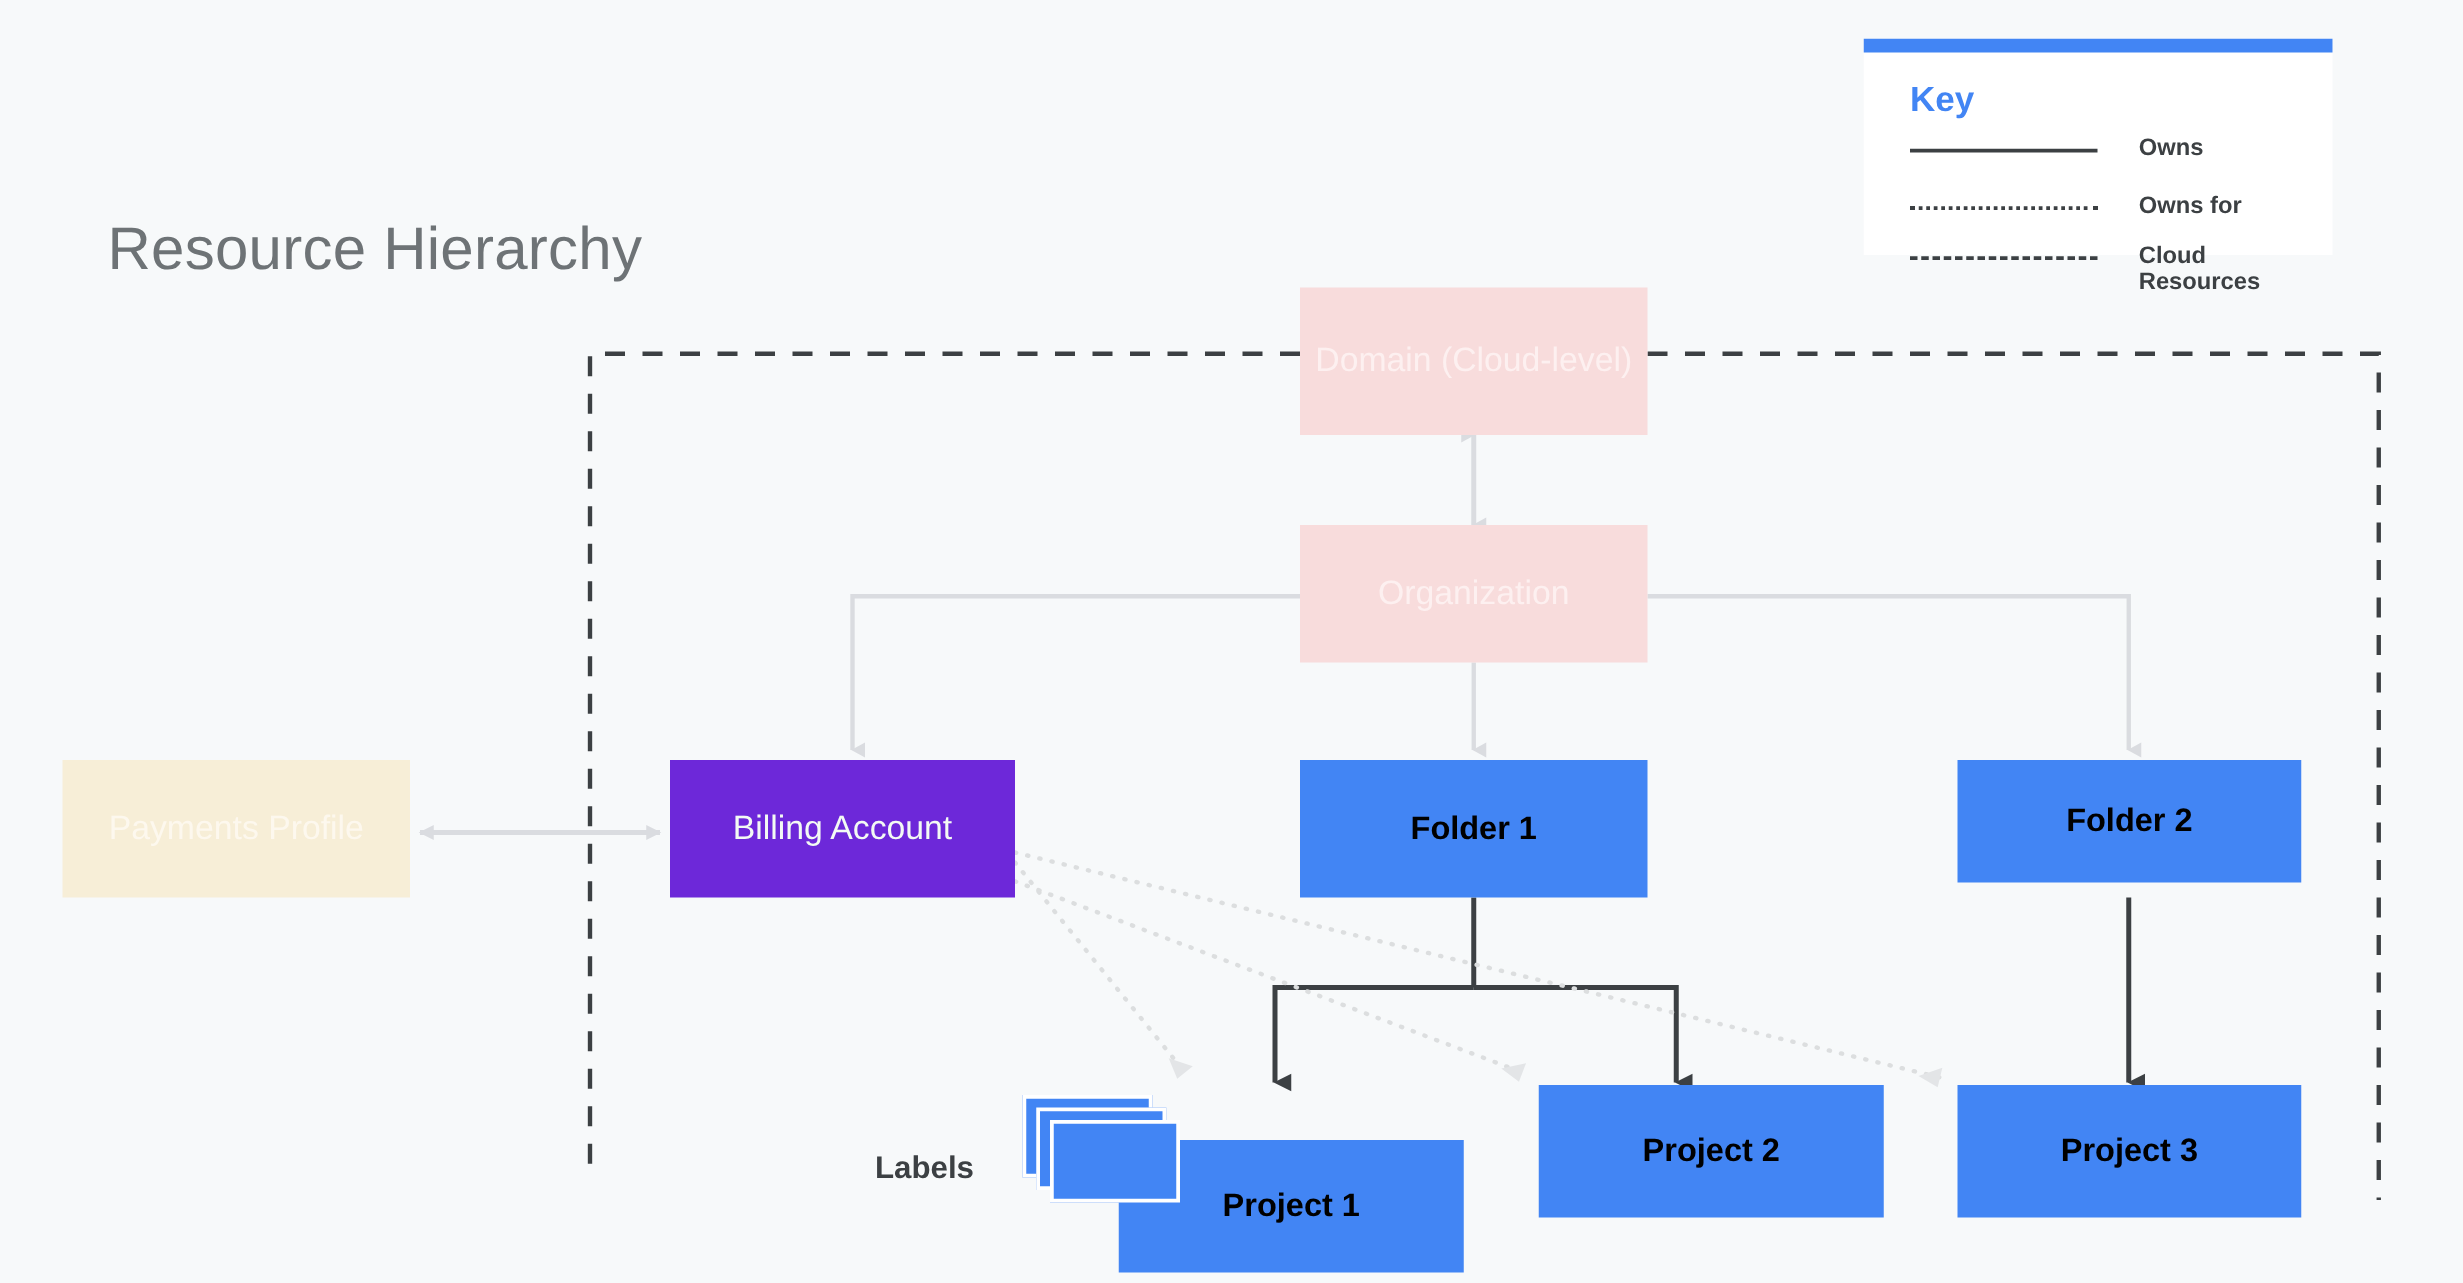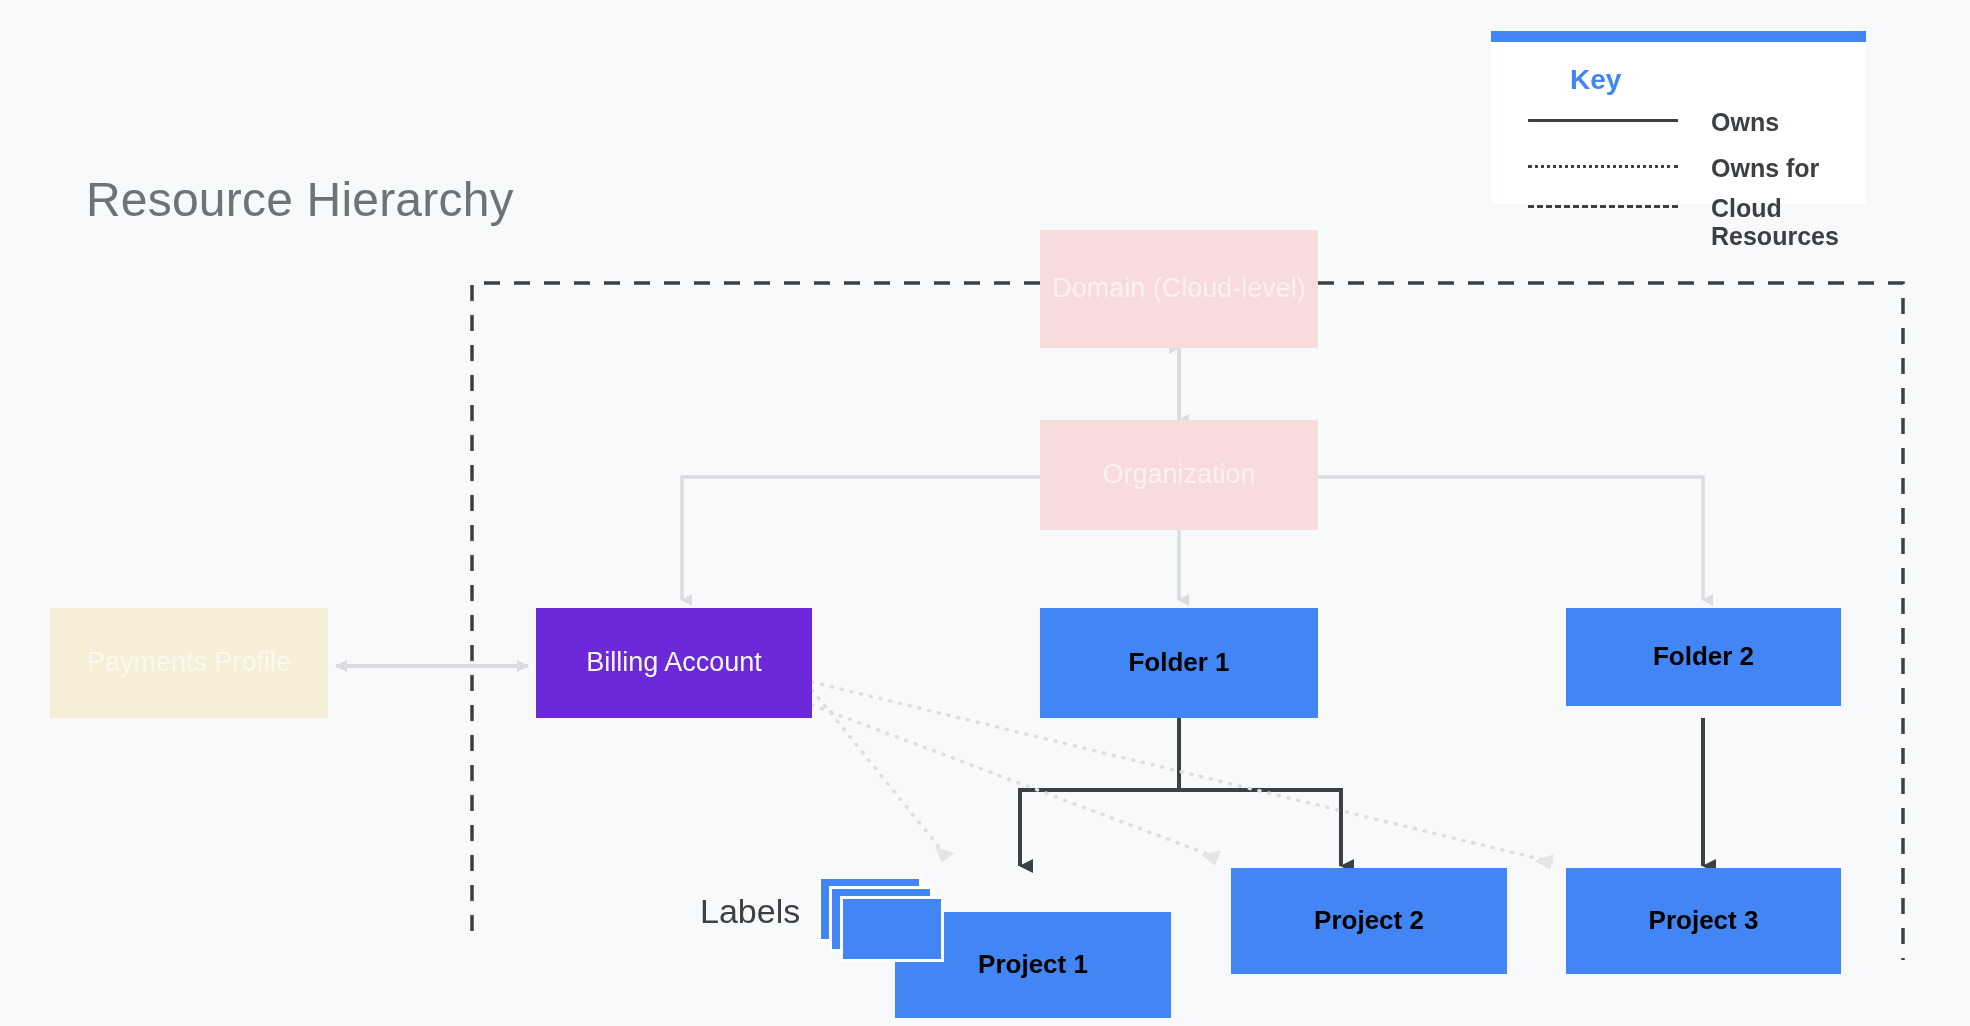--- a/index.html
+++ b/index.html
@@ -48,23 +48,23 @@
   }
   .node-pink   { background: #f8dcdc; color: #fdf0f0; font-size: 27px; font-weight: 400; }
   .node-cream  { background: #f7eed7; color: #fdf8ee; font-size: 27px; font-weight: 400; }
   .node-green  { background: #6d28d9; color: #f3faf4; font-size: 27px; font-weight: 400; }
   .node-blue   { background: #4285f4; color: #000000; font-size: 26px; font-weight: 700; }
 
   
   #labels-text {
     position: absolute;
     left: 700px;
-    top: 892px;
-    font-size: 34px;
-    font-weight: 400;
+    top: 920px;
+    font-size: 25px;
+    font-weight: 700;
     color: #3c4043;
     white-space: nowrap;
   }
   #labels-icon {
     position: absolute;
     left: 818px;
     top: 876px;
     width: 130px;
     height: 86px;
   }
@@ -96,40 +96,39 @@
     height: 162px;
     box-sizing: border-box;
   }
   #key-title {
     position: absolute;
     left: 37px;
     top: 22px;
     font-size: 28px;
     font-weight: 700;
     color: #4285f4;
-    margin-left: 42px;
   }
   .key-row {
     position: absolute;
     left: 37px;
     width: 340px;
     height: 26px;
   }
   .key-row .swatch {
     position: absolute;
     left: 0;
     top: 11px;
     width: 150px;
     height: 0;
   }
   .key-row .klabel {
     position: absolute;
     left: 183px;
     top: 0px;
-    font-size: 25px;
+    font-size: 19px;
     font-weight: 700;
     color: #3c4043;
     line-height: 1.12;
     white-space: pre-line;
   }
   .swatch-solid  { border-top: 3px solid #3c4043; }
   .swatch-dotted { border-top: 3px dotted #3c4043; }
   .swatch-dashed { border-top: 3px dashed #3c4043; }
   #key-row-owns   { top: 66px; }
   #key-row-pays   { top: 112px; }

